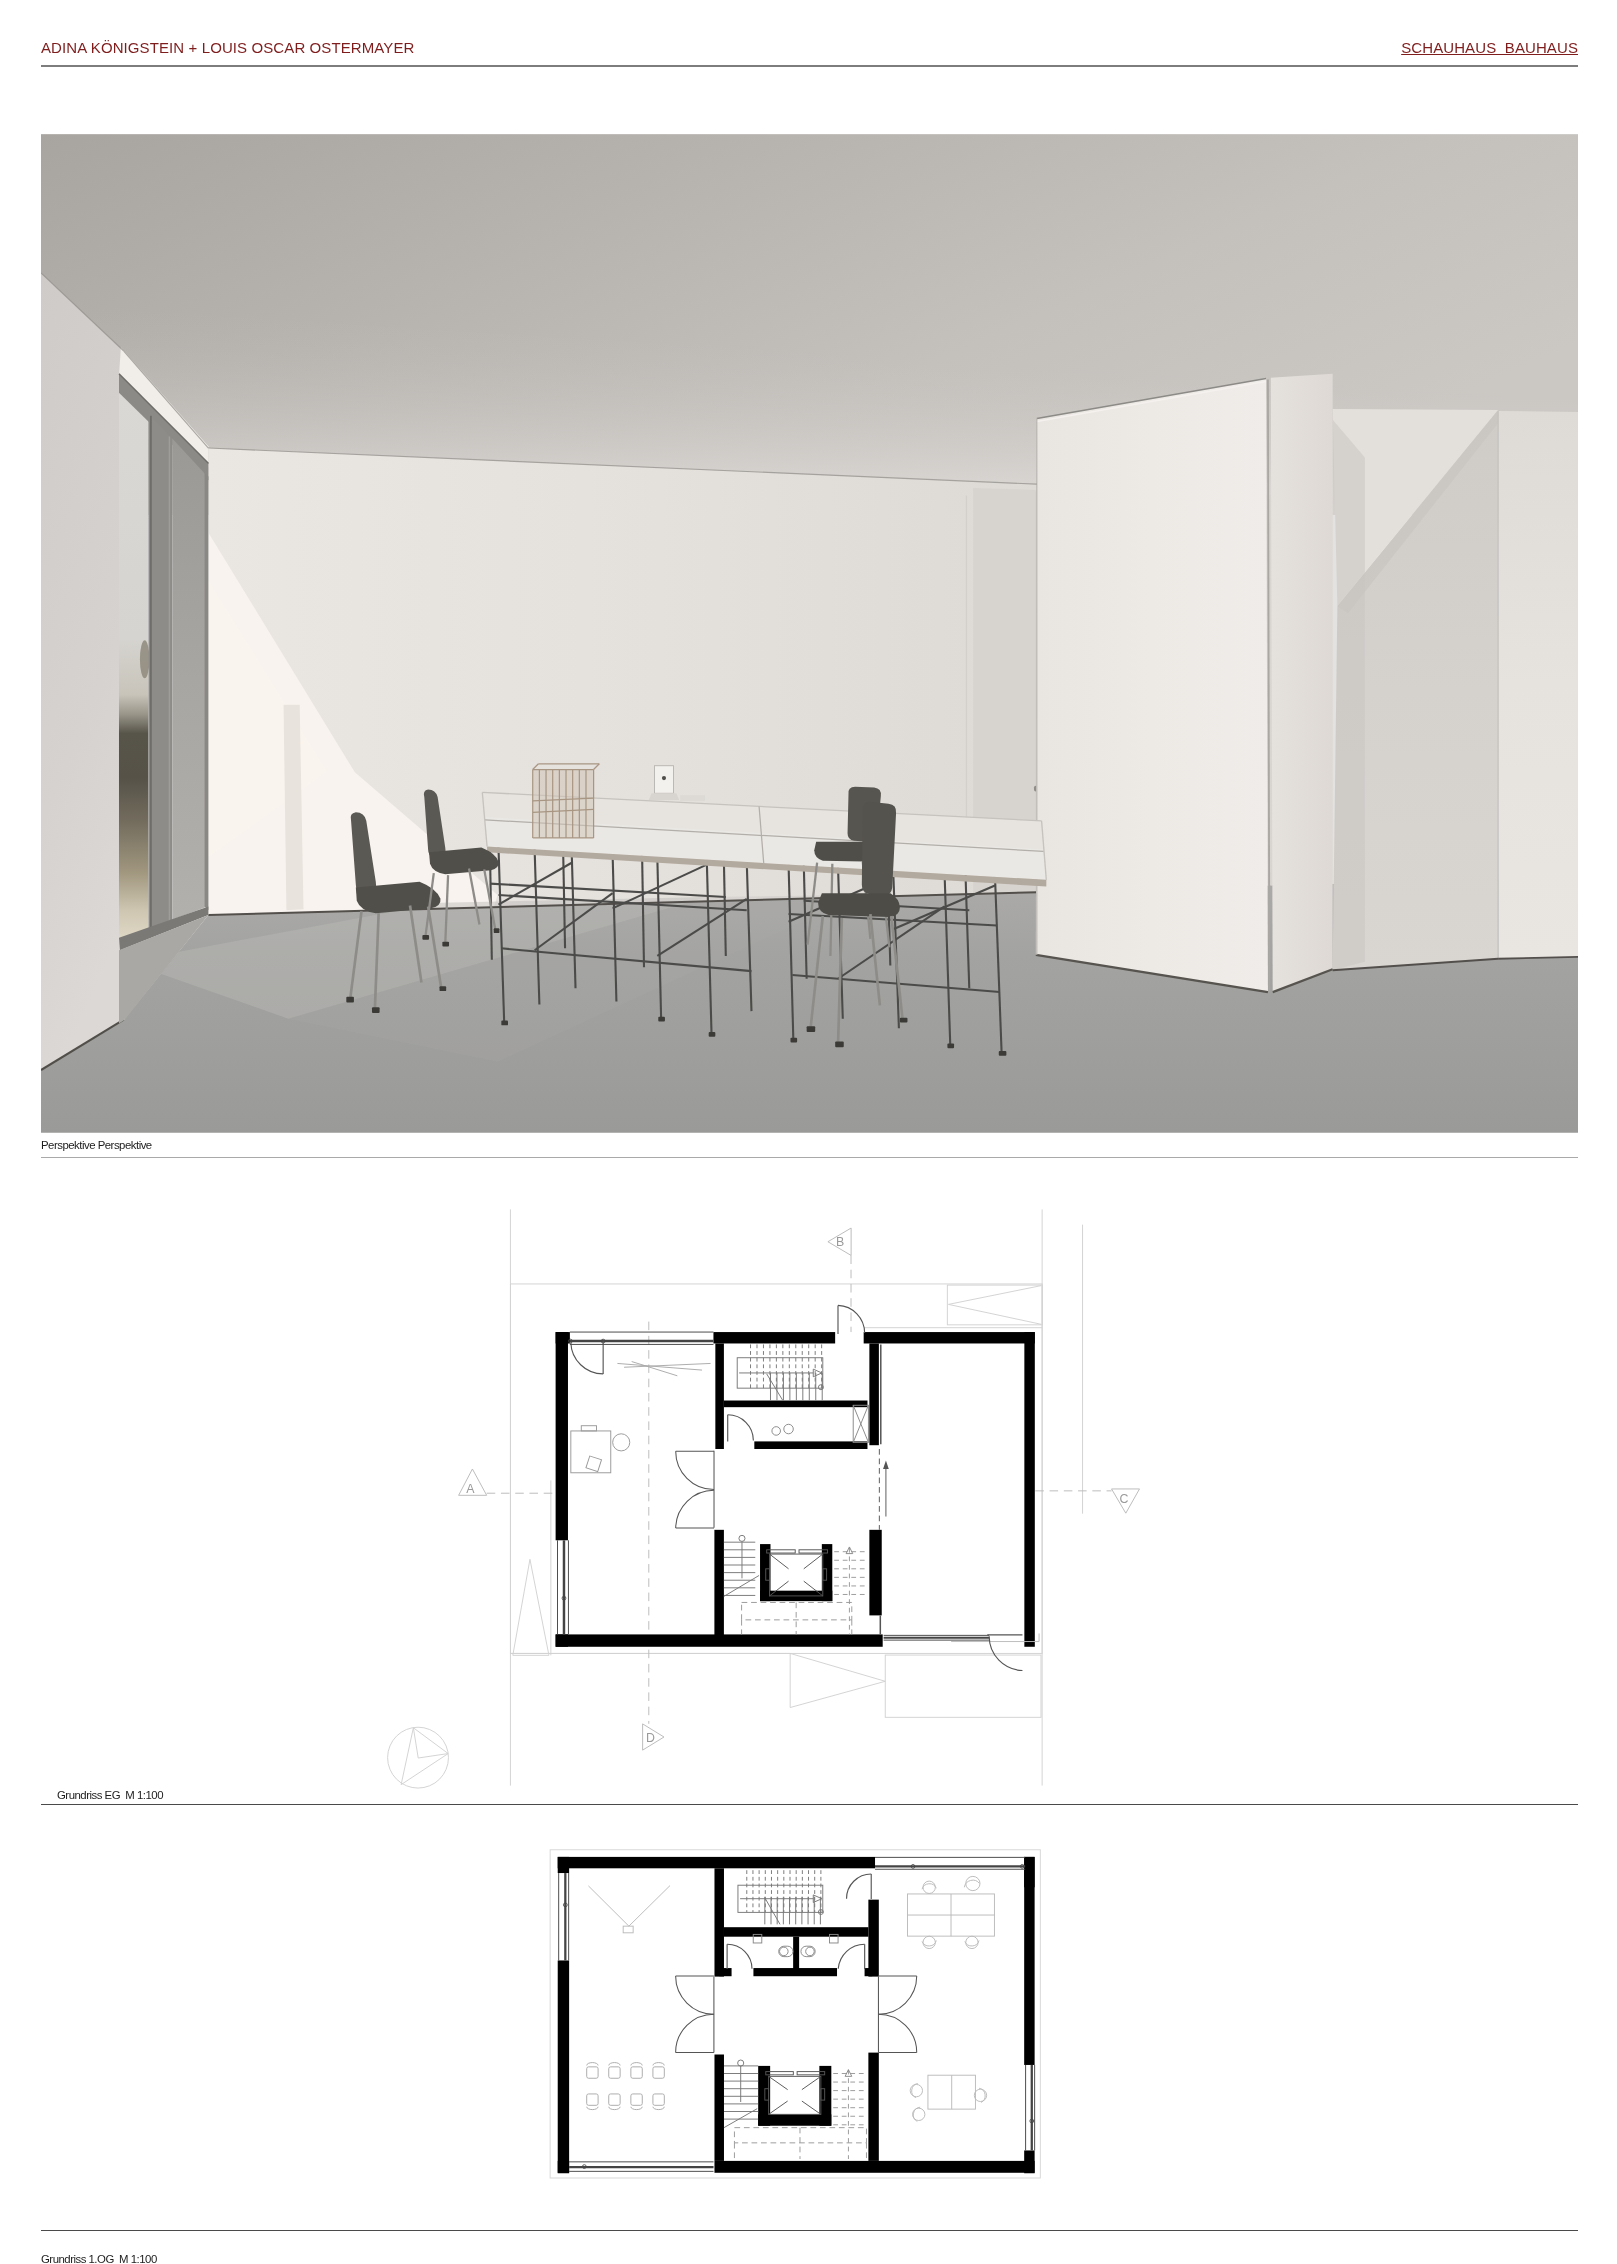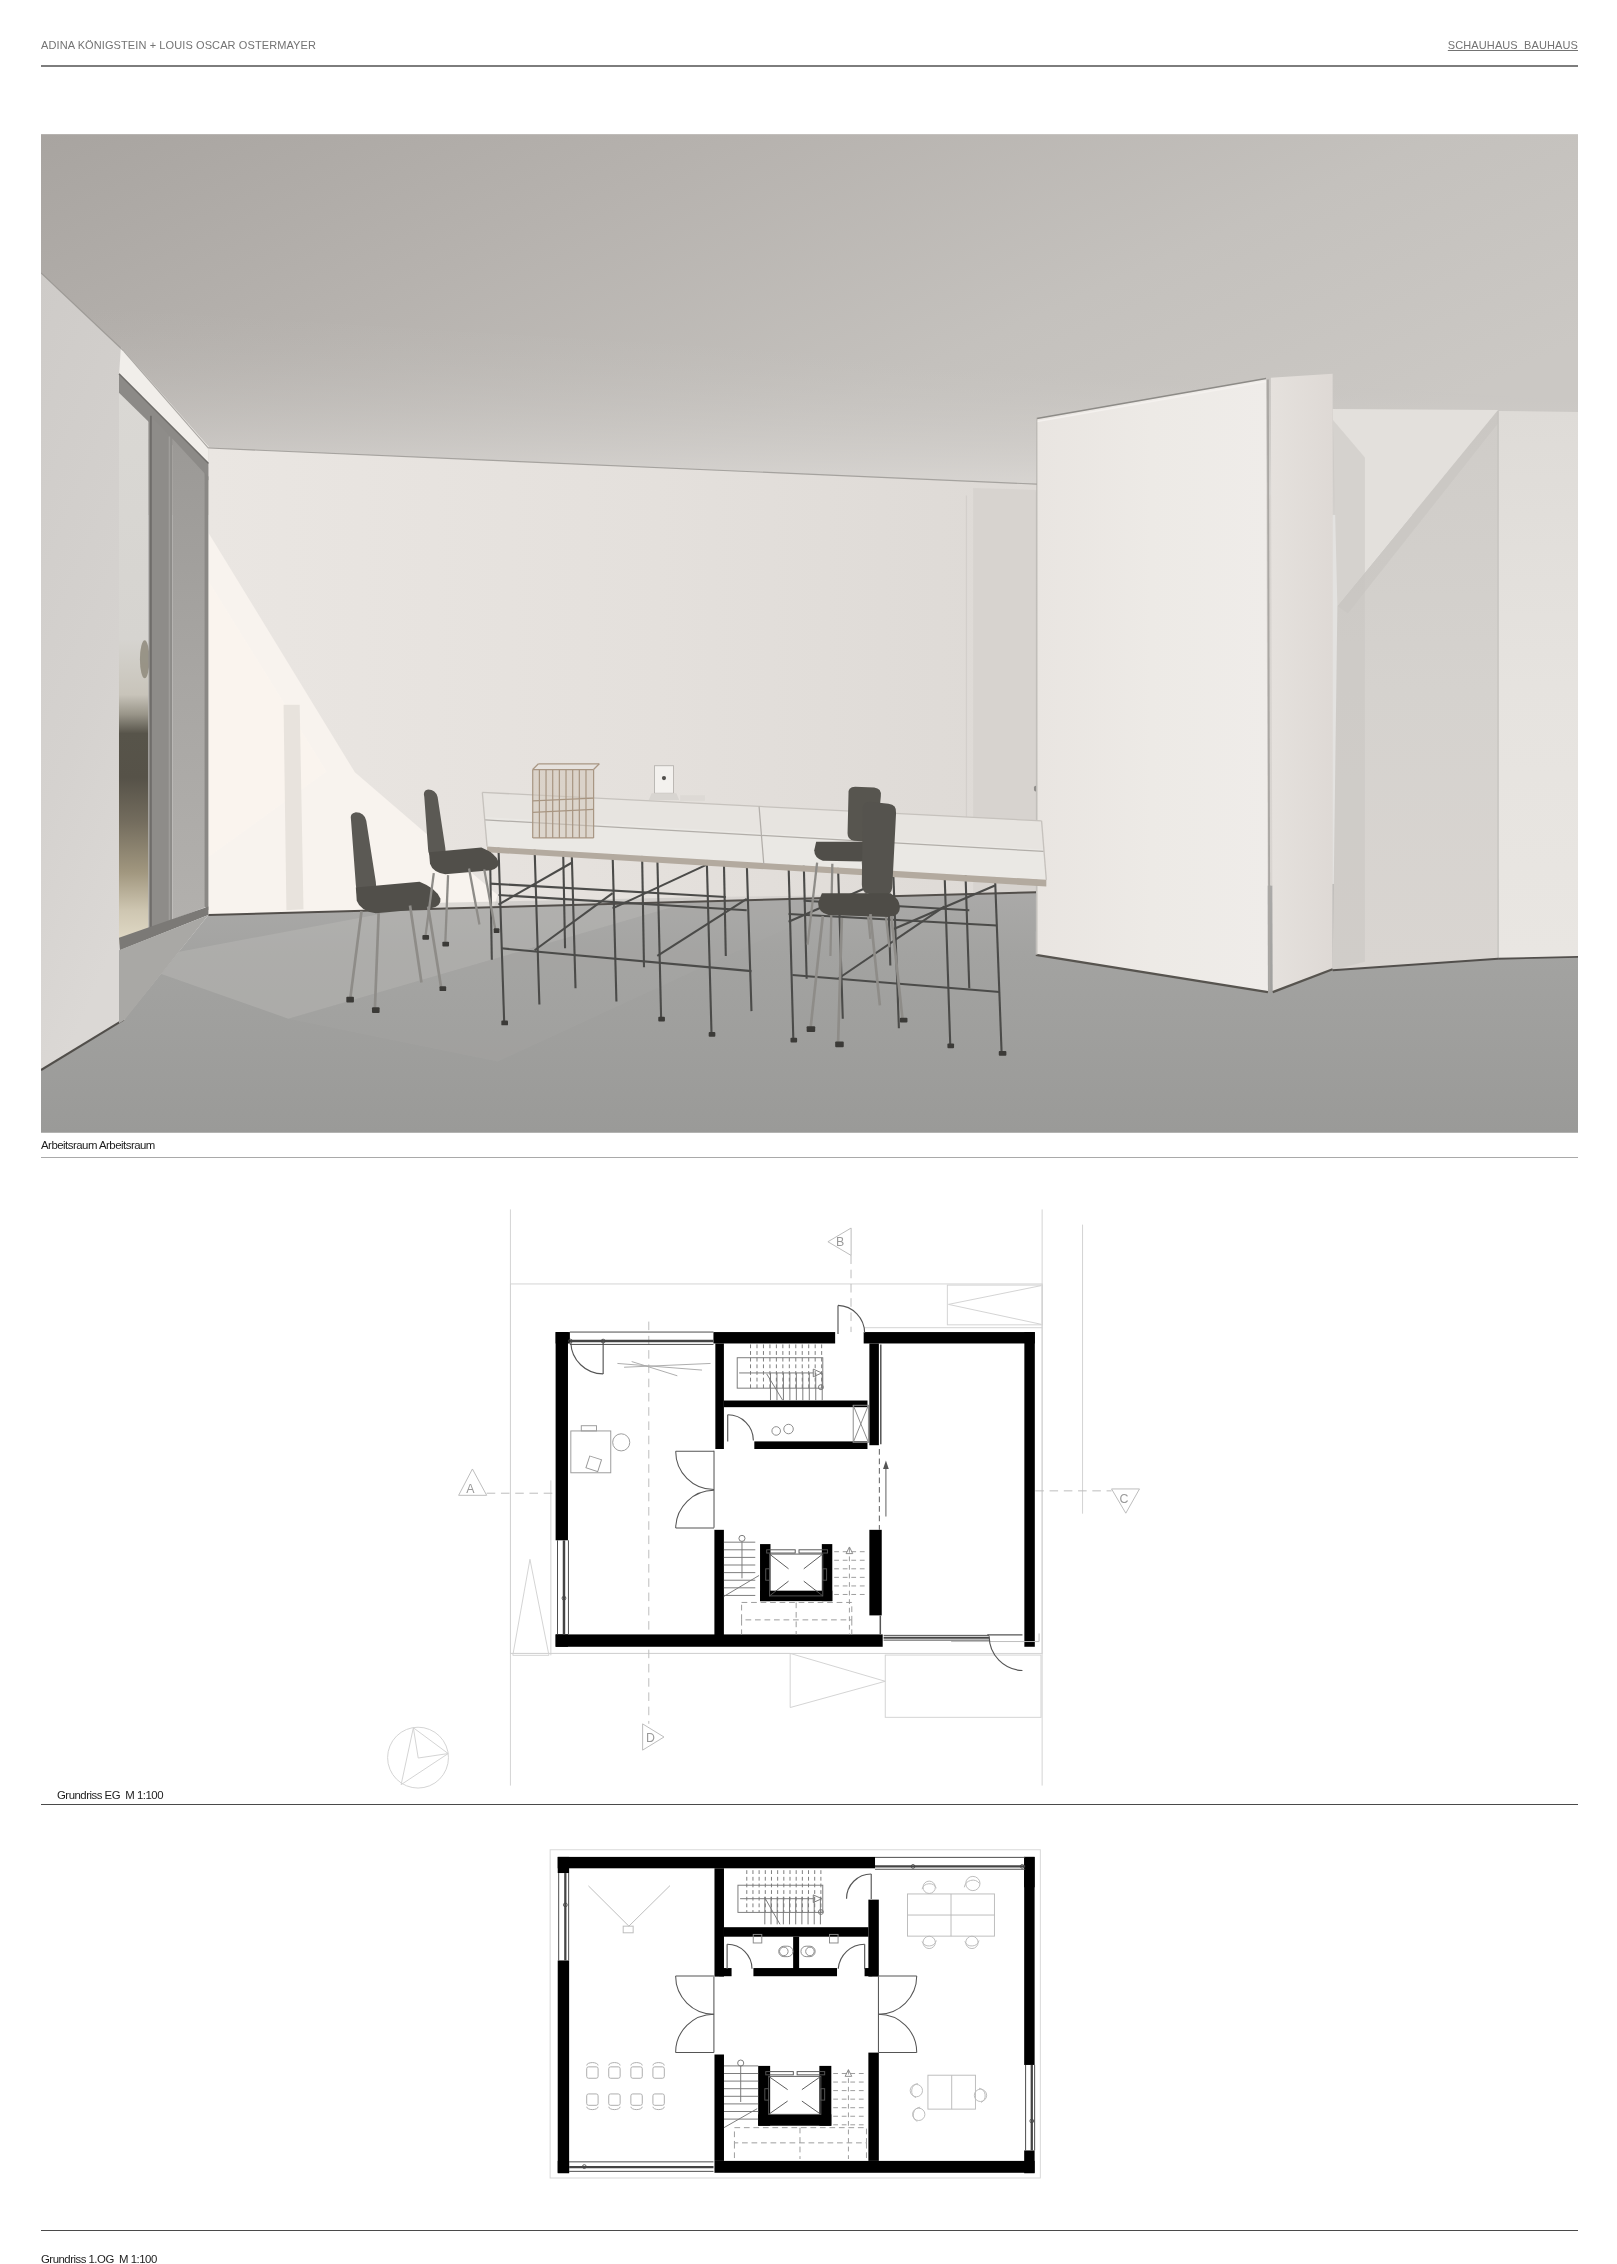--- a/index.html
+++ b/index.html
@@ -1,19 +1,19 @@
 <!DOCTYPE html>
 <html style="font-size:15px"><head>
 <meta charset="utf-8">
 <style>
   html,body{margin:0;padding:0;}
   body{width:1618px;height:2265px;background:#ffffff;position:relative;
        font-family:"Liberation Sans", sans-serif;}
   .abs{position:absolute;}
-  .hdr{font-size:11px;letter-spacing:0.1px;color:#737373;white-space:nowrap;}
+  .hdr{font-size:15px;letter-spacing:0.1px;color:#7f1d1d;white-space:nowrap;}
   .cap{font-size:11.4px;letter-spacing:-0.5px;color:#1c1c1c;white-space:nowrap;}
 </style>
 </head>
 <body>
 
 <div class="abs hdr" style="left:41px;top:39px;">ADINA KÖNIGSTEIN + LOUIS OSCAR OSTERMAYER</div>
 
 <div class="abs hdr" style="left:1578px;top:39px;transform:translateX(-100%);text-decoration:underline;">SCHAUHAUS&nbsp; BAUHAUS</div>
 
 <div class="abs" style="left:41px;top:65px;width:1537px;height:1.5px;background:#7d7d7d;"></div>
@@ -326,21 +326,21 @@
   <g fill="#3b3a37">
     <rect x="805" y="938" width="9" height="6" rx="1"></rect>
     <rect x="835" y="954" width="9" height="6" rx="1"></rect>
     <rect x="903" y="929" width="8" height="5" rx="1"></rect>
   </g>
 </g>
 
 </svg>
 </div>
 
-<div class="abs cap" style="left:41px;top:1139px;">Arbeitsraum Arbeitsraum</div>
+<div class="abs cap" style="left:41px;top:1139px;">Perspektive Perspektive</div>
 
 <div class="abs" style="left:41px;top:1157px;width:1537px;height:1.1px;background:#a9a9a9;"></div>
 
 <div id="planEG" class="abs" style="left:0px;top:1198px;width:1618px;height:599px;">
 <svg width="1618" height="599" viewBox="0 1260 1701 630" xmlns="http://www.w3.org/2000/svg" font-family="Liberation Sans, sans-serif">
 <g fill="none" stroke="#d2d2d2" stroke-width="1">
 
   <rect x="536.5" y="1350.4" width="559.2" height="388.6"></rect>
 
   <line x1="536.5" y1="1272" x2="536.5" y2="1878"></line>

